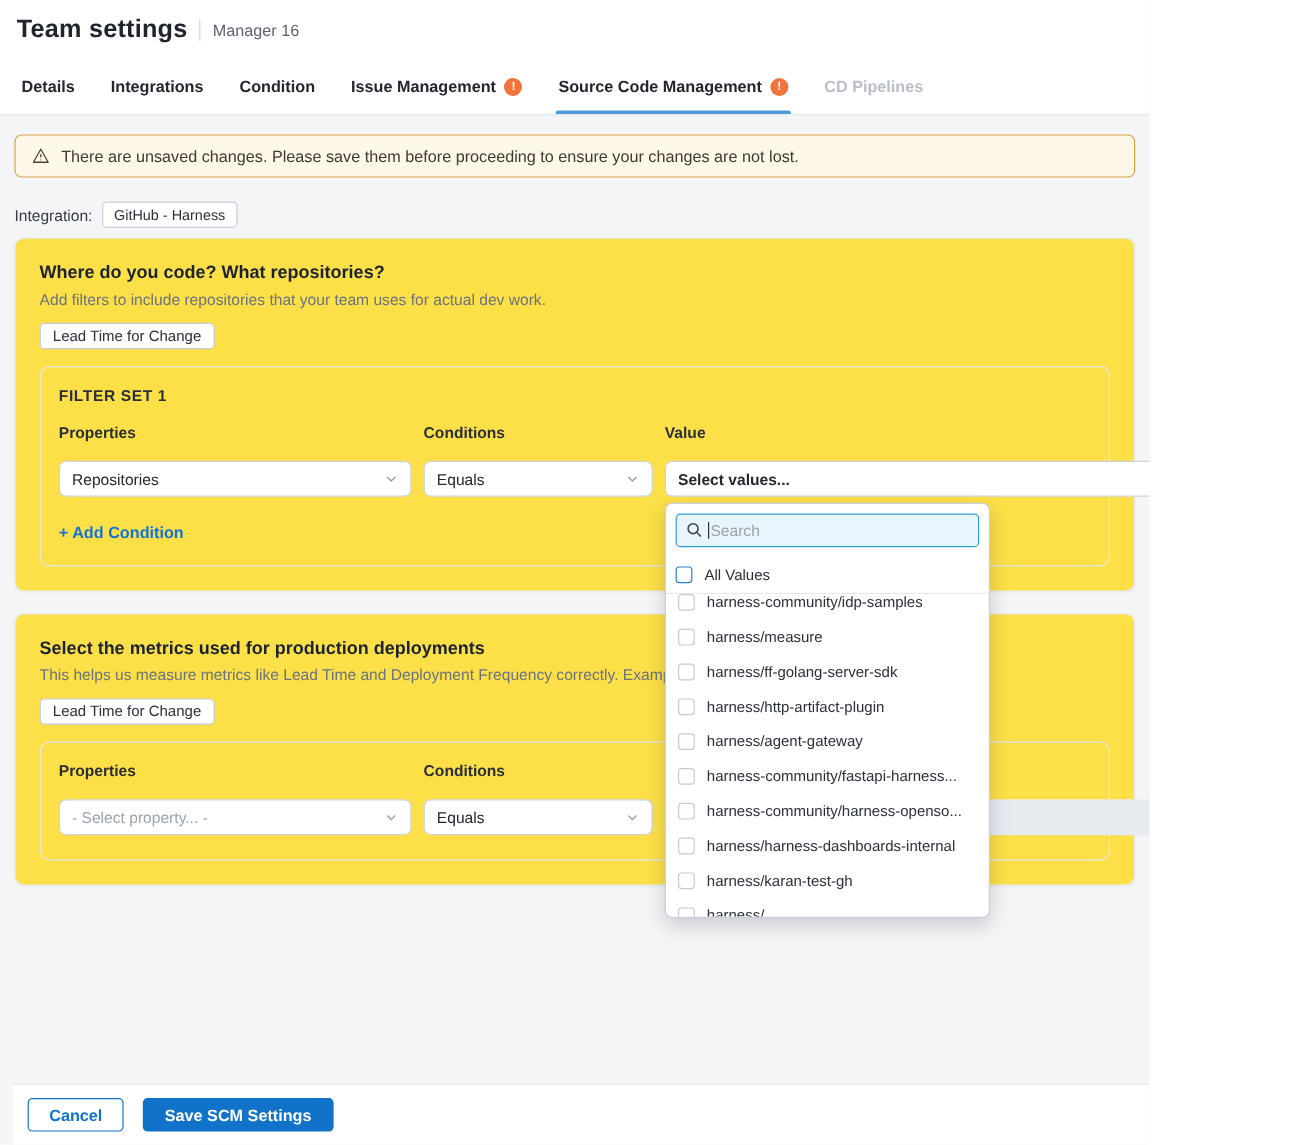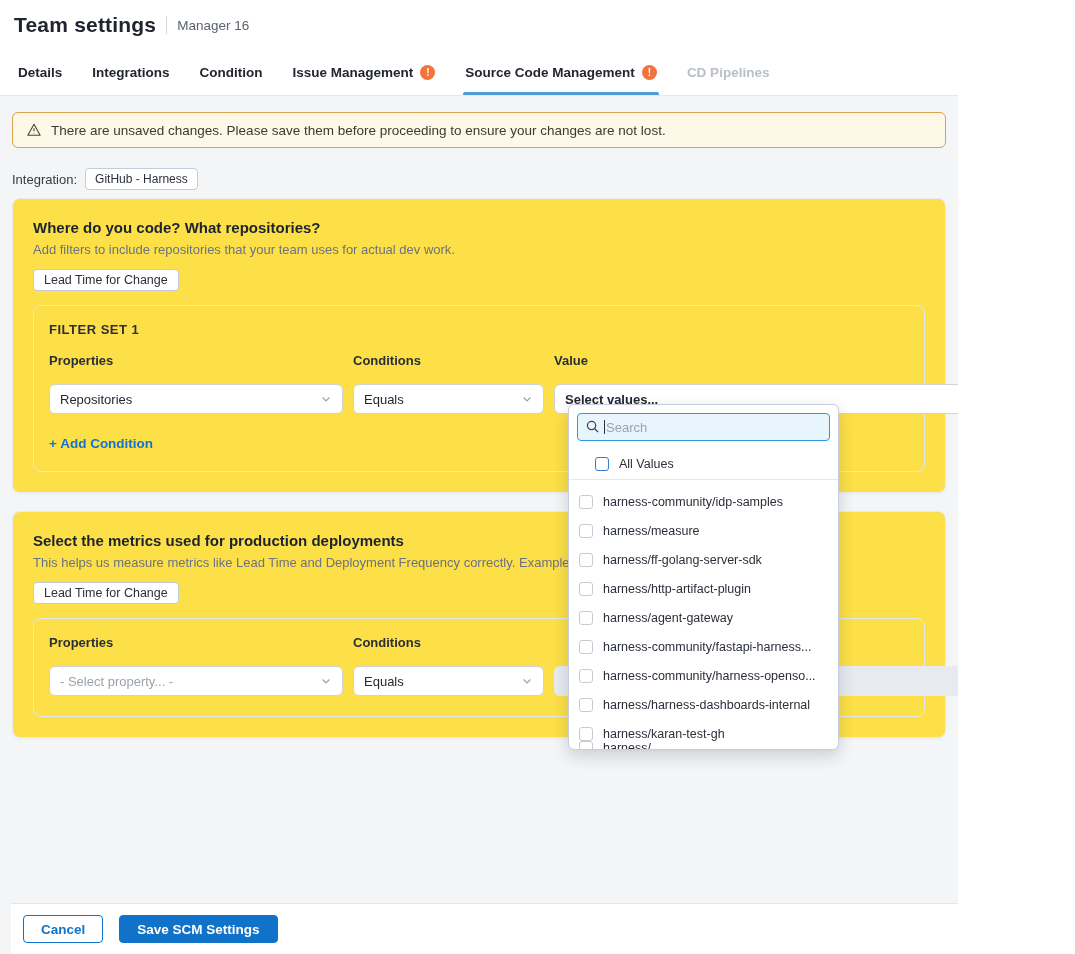--- a/index.html
+++ b/index.html
@@ -57,34 +57,34 @@
           display:flex;align-items:center;justify-content:space-between;
           padding:0 10px;font-size:13px;color:#23272f;cursor:pointer;box-sizing:border-box;}
   .select .ph{color:#9aa3ad;}
   .select.value-sel{font-weight:600;}
   .disabled-input{height:30px;border-radius:6px;background:#e7ebf0;box-sizing:border-box;}
   .trash{display:flex;justify-content:center;align-items:center;cursor:pointer;}
   .addcond{margin-top:22px;font-size:13.5px;font-weight:700;color:#1173d4;cursor:pointer;}
 
   
   .value-col{position:relative;}
-  .dropdown{position:absolute;top:20px;left:0;width:269px;z-index:20;background:#fff;
+  .dropdown{position:absolute;top:35px;left:0;width:269px;z-index:20;background:#fff;
             border:1px solid #c9cede;border-radius:6px;
-            box-shadow:0 6px 16px rgba(20,30,50,.18);padding-bottom:0;overflow:hidden;margin-left:14px;}
+            box-shadow:0 6px 16px rgba(20,30,50,.18);padding-bottom:0;overflow:hidden;}
   .search-wrap{position:relative;margin:8px;}
   .search-input{width:100%;height:28px;box-sizing:border-box;background:#e9f5fc;
             border:1.5px solid #2f9bd6;border-radius:4px;padding:0 8px 0 28px;
             font-size:13px;color:#23272f;outline:none;
             font-family:"Liberation Sans",sans-serif;}
   .search-input::placeholder{color:#9aa3ad;}
   .search-ico{position:absolute;left:8px;top:6px;}
   .caret{position:absolute;left:27px;top:7px;width:1px;height:14px;background:#2c3340;}
-  .allvalues{display:flex;align-items:center;gap:10px;padding:8px 26px;
+  .allvalues{display:flex;align-items:center;gap:10px;padding:8px 8px;
              border-bottom:1px solid #e6e8ec;font-size:12.5px;color:#2a2f3a;cursor:pointer;}
-  .dd-item{display:flex;align-items:flex-end;gap:10px;height:29px;padding:0 10px;
+  .dd-item{display:flex;align-items:flex-start;gap:10px;height:29px;padding:0 10px;
            font-size:12.5px;color:#2a2f3a;cursor:pointer;white-space:nowrap;}
   .dd-item.clipped{height:8px;overflow:hidden;align-items:flex-start;}
   .cb{flex:0 0 auto;width:14px;height:14px;border:1px solid #c6cbd4;border-radius:3px;
       background:#fff;box-sizing:border-box;}
   .cb.blue{border:1.5px solid #2f7fd0;}
 
   
   .footer{position:absolute;left:11px;right:0;bottom:0;height:50px;background:#fff;
           border-top:1px solid #e2e5e9;display:flex;align-items:center;gap:16px;
           padding-left:12px;}

